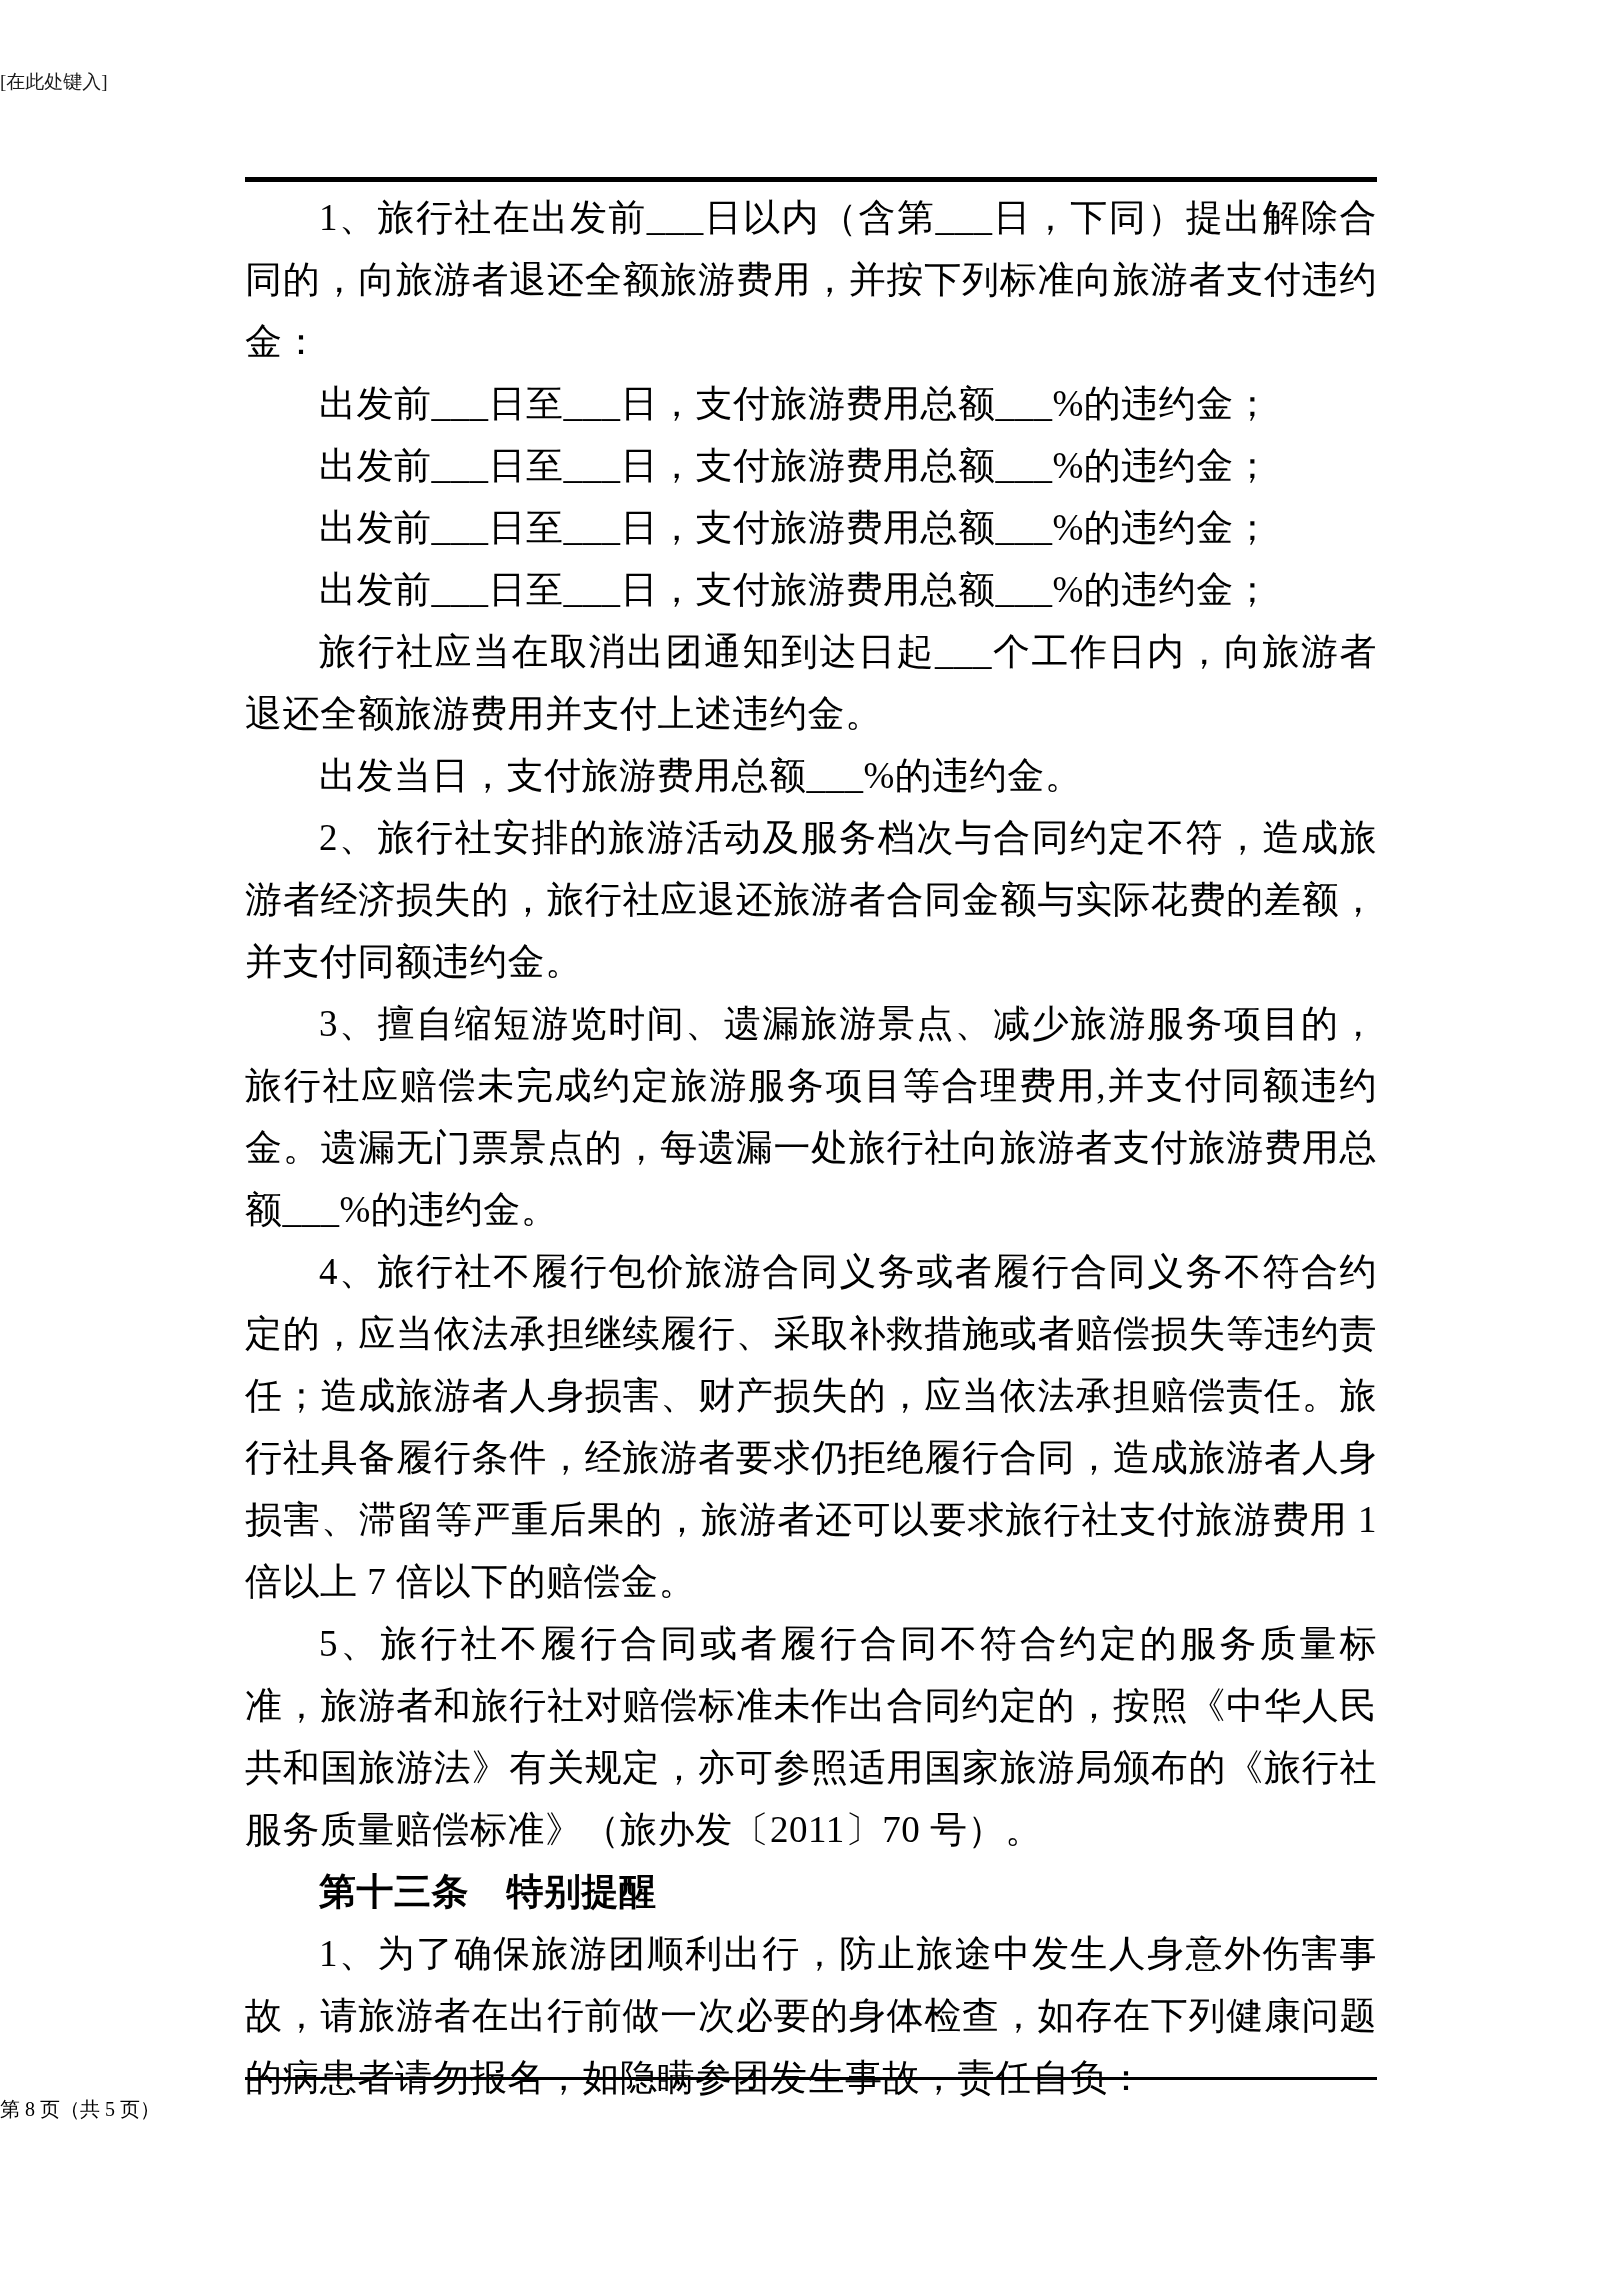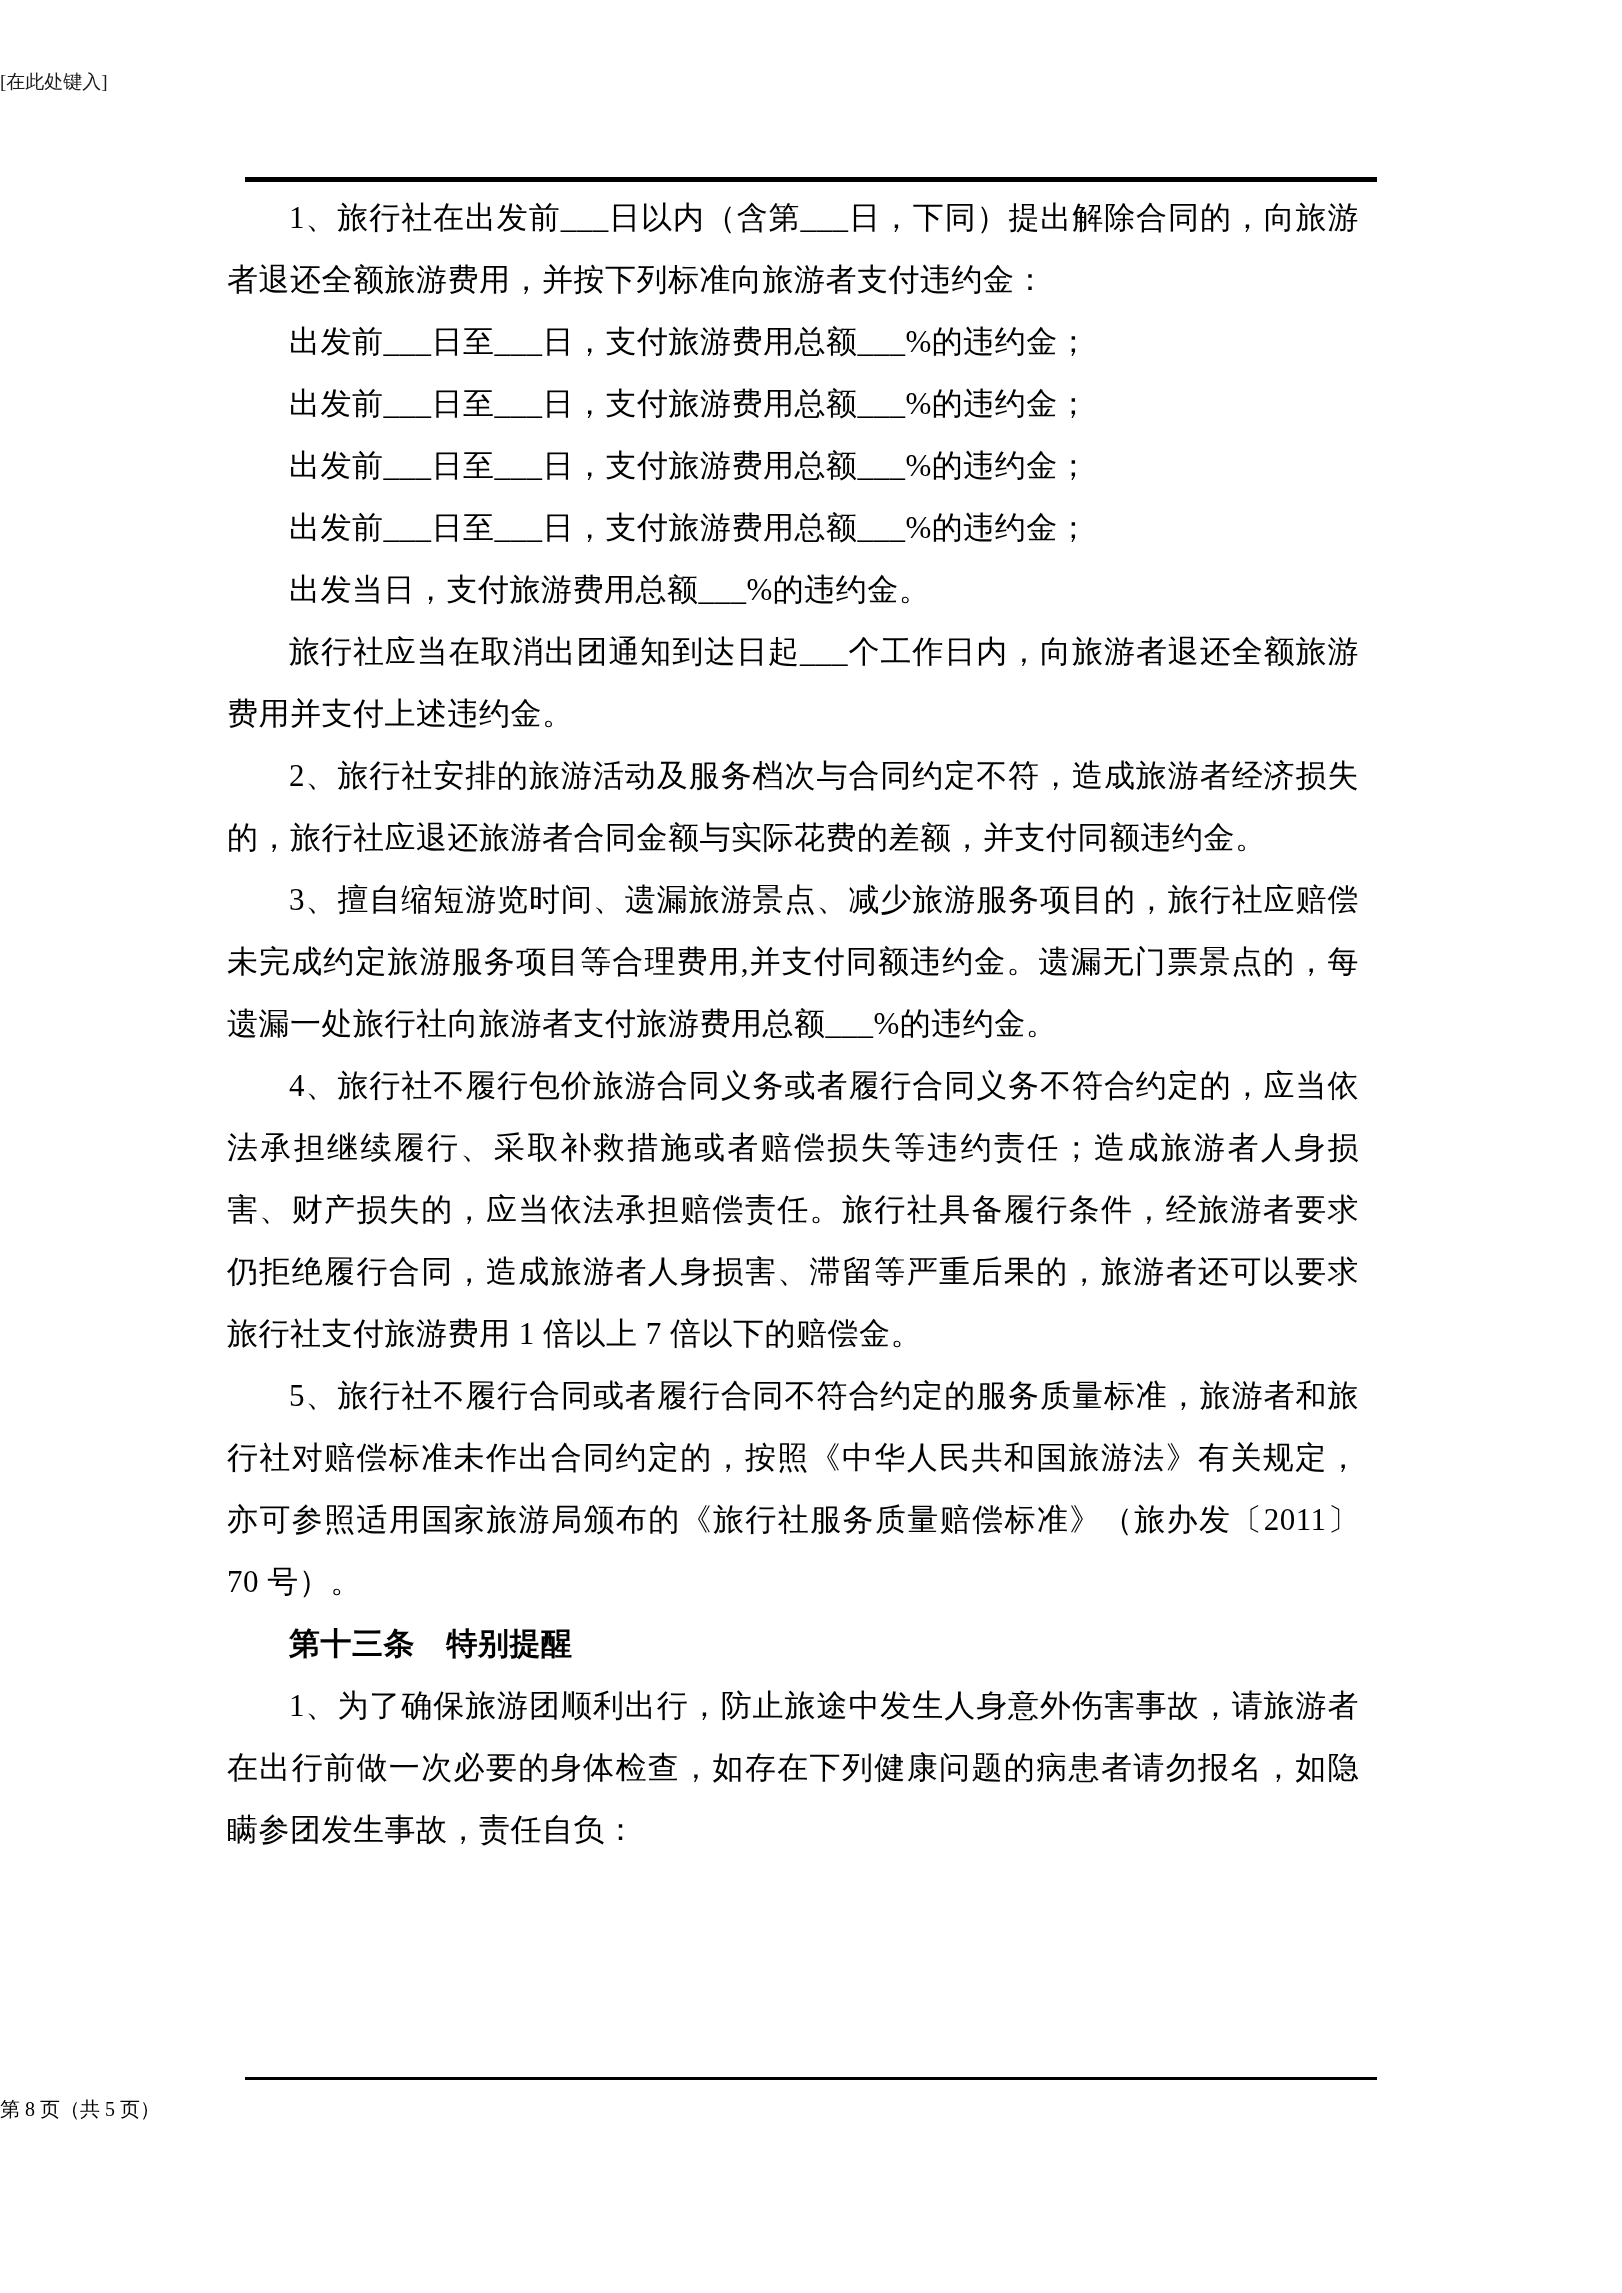--- a/index.html
+++ b/index.html
@@ -29,23 +29,23 @@
       position: absolute;
       top: 177px;
       left: 245px;
       width: 1132px;
       height: 4.5px;
       background: #000000;
     }
     .doc-body {
       position: absolute;
       top: 187px;
-      left: 227px;
+      left: 245px;
       width: 1132px;
-      font-size: 31px;
+      font-size: 37px;
       line-height: 62px;
       text-align: justify;
       text-justify: inter-ideograph;
       letter-spacing: 0.5px;
     }
     .doc-body p {
       margin: 0;
       padding: 0;
       text-indent: 2em;
     }
@@ -78,22 +78,22 @@
   <div class="header-text">[在此处键入]</div>
 
   <div class="header-rule"></div>
 
   <div class="doc-body">
     <p class="para">1、旅行社在出发前___日以内（含第___日，下同）提出解除合同的，向旅游者退还全额旅游费用，并按下列标准向旅游者支付违约金：</p>
     <p class="para">出发前___日至___日，支付旅游费用总额___%的违约金；</p>
     <p class="para">出发前___日至___日，支付旅游费用总额___%的违约金；</p>
     <p class="para">出发前___日至___日，支付旅游费用总额___%的违约金；</p>
     <p class="para">出发前___日至___日，支付旅游费用总额___%的违约金；</p>
+    <p class="para">旅行社应当在取消出团通知到达日起___个工作日内，向旅游者退还全额旅游费用并支付上述违约金。</p>
     <p class="para">出发当日，支付旅游费用总额___%的违约金。</p>
-    <p class="para">旅行社应当在取消出团通知到达日起___个工作日内，向旅游者退还全额旅游费用并支付上述违约金。</p>
     <p class="para">2、旅行社安排的旅游活动及服务档次与合同约定不符，造成旅游者经济损失的，旅行社应退还旅游者合同金额与实际花费的差额，并支付同额违约金。</p>
     <p class="para">3、擅自缩短游览时间、遗漏旅游景点、减少旅游服务项目的，旅行社应赔偿未完成约定旅游服务项目等合理费用,并支付同额违约金。遗漏无门票景点的，每遗漏一处旅行社向旅游者支付旅游费用总额___%的违约金。</p>
     <p class="para">4、旅行社不履行包价旅游合同义务或者履行合同义务不符合约定的，应当依法承担继续履行、采取补救措施或者赔偿损失等违约责任；造成旅游者人身损害、财产损失的，应当依法承担赔偿责任。旅行社具备履行条件，经旅游者要求仍拒绝履行合同，造成旅游者人身损害、滞留等严重后果的，旅游者还可以要求旅行社支付旅游费用 1 倍以上 7 倍以下的赔偿金。</p>
     <p class="para">5、旅行社不履行合同或者履行合同不符合约定的服务质量标准，旅游者和旅行社对赔偿标准未作出合同约定的，按照《中华人民共和国旅游法》有关规定，亦可参照适用国家旅游局颁布的《旅行社服务质量赔偿标准》（旅办发〔2011〕70 号）。</p>
     <p class="heading">第十三条　特别提醒</p>
     <p class="para">1、为了确保旅游团顺利出行，防止旅途中发生人身意外伤害事故，请旅游者在出行前做一次必要的身体检查，如存在下列健康问题的病患者请勿报名，如隐瞒参团发生事故，责任自负：</p>
   </div>
 
   <div class="footer-rule"></div>
 

